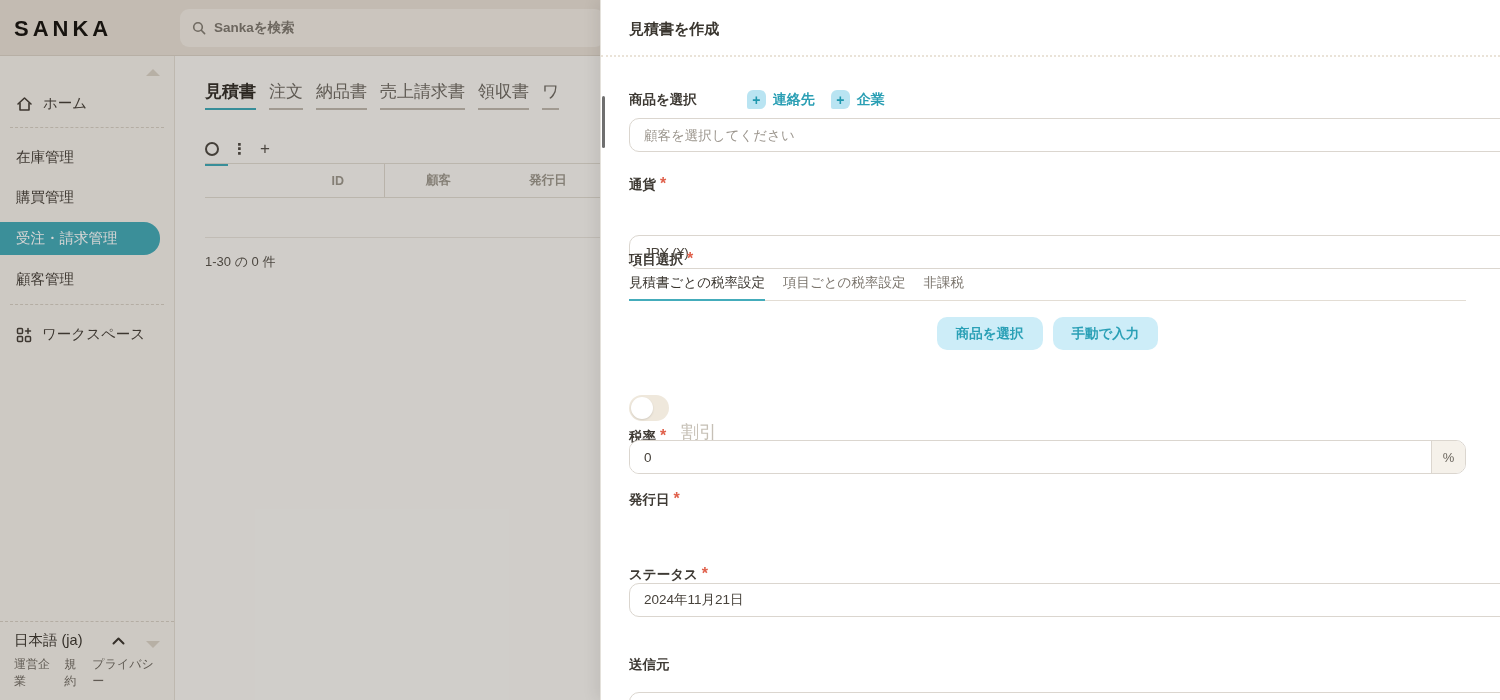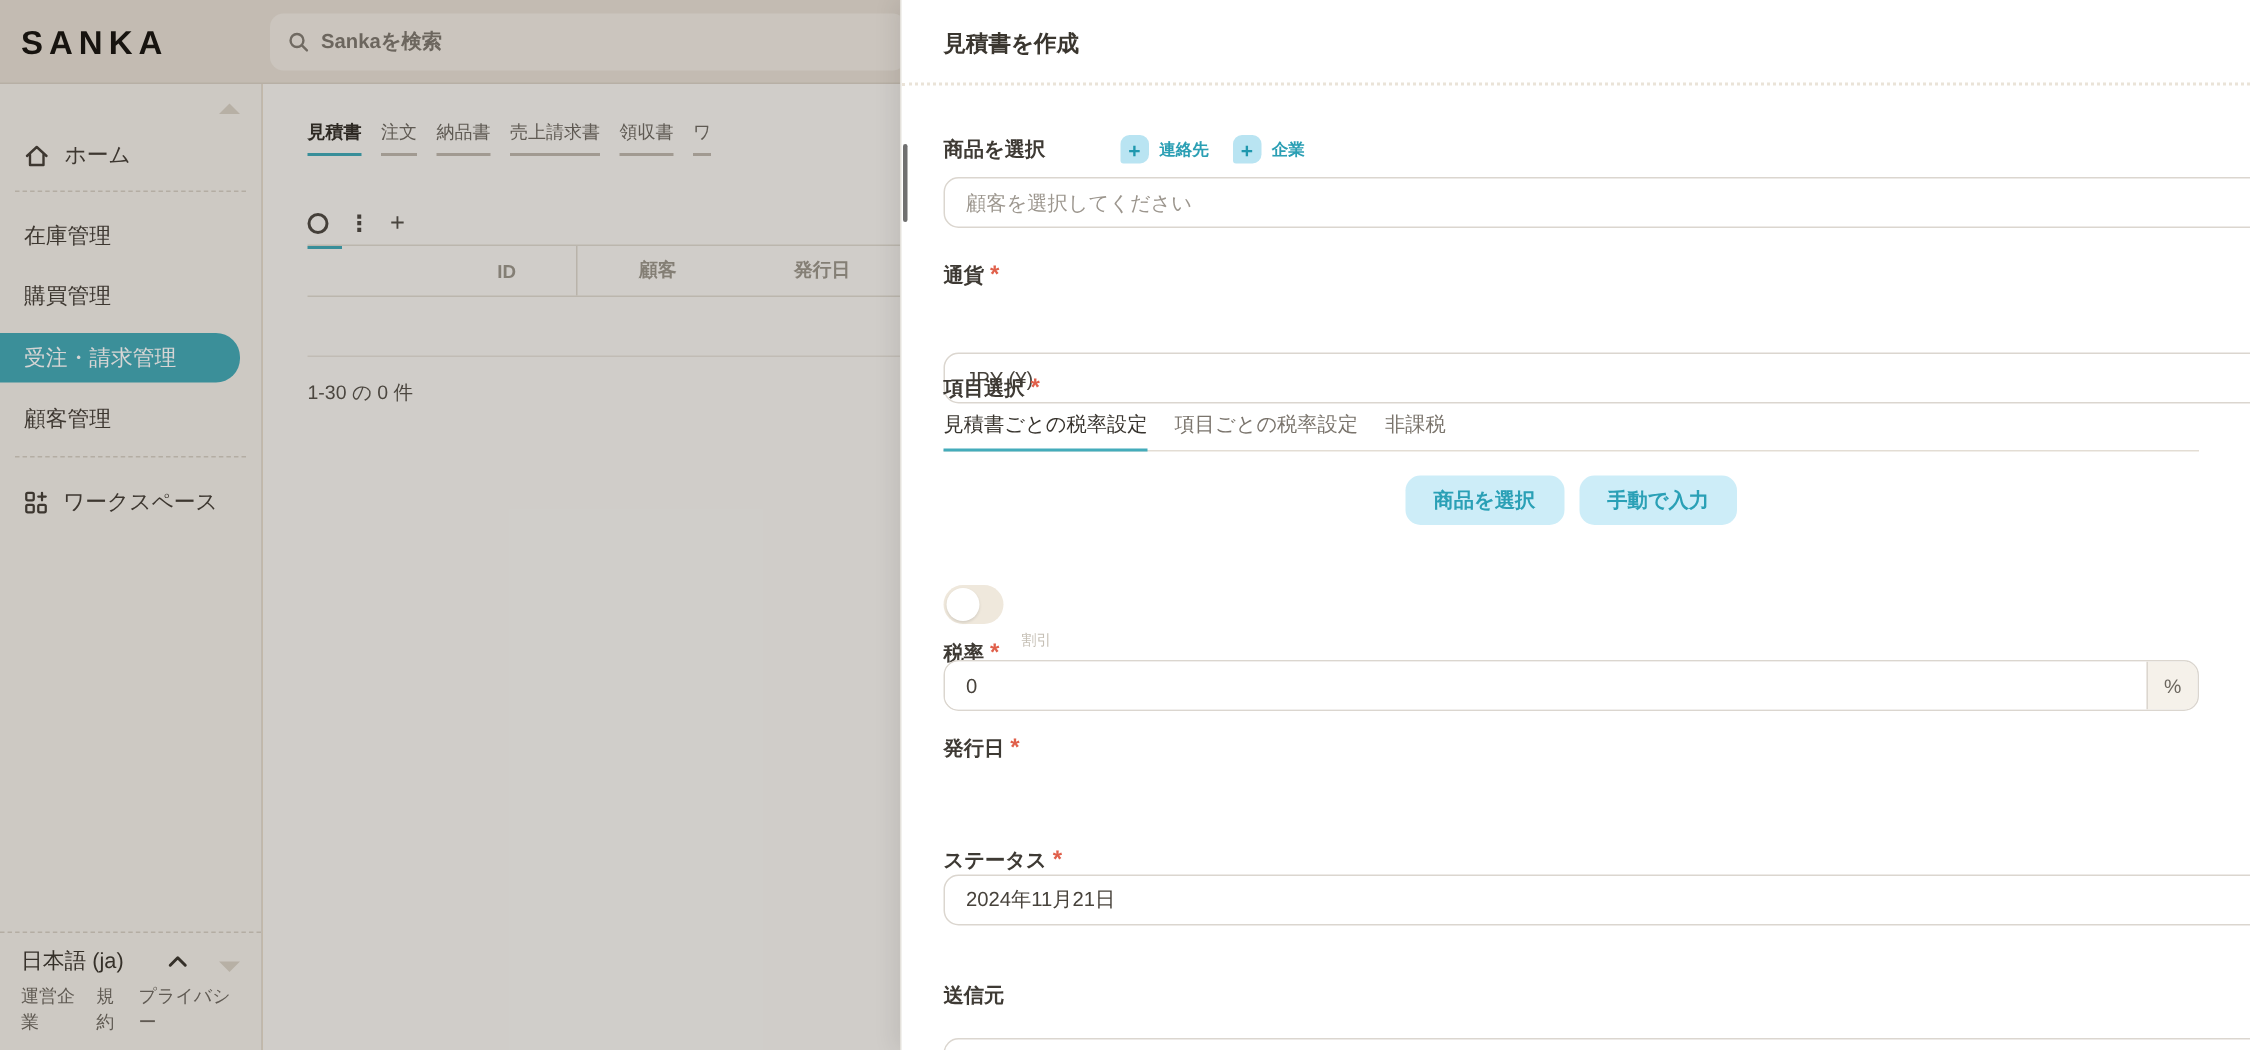--- a/index.html
+++ b/index.html
@@ -23,21 +23,21 @@
   .nav-sep { border-top:1px dashed #D6CFC4; margin:8px 10px 14px 10px; }
   .nav-item { padding:6px 16px; font-size:14.5px; color:#453F38; margin-bottom:9px; }
   .nav-item.active { background:#43AAB8; color:#FFFFFF; border-radius:0 16px 16px 0; width:160px; padding:7px 16px; }
   .side-footer { position:absolute; left:0; bottom:0; width:100%; border-top:1px dashed #D6CFC4; padding:9px 14px 10px 14px; }
   .lang-row { display:flex; align-items:center; gap:30px; font-size:14.5px; color:#3B362F; }
   .legal-row { margin-top:6px; font-size:12px; color:#6F6A62; display:flex; gap:6px; }
 
   
   .content { position:absolute; left:175px; top:56px; right:0; bottom:0; background:#F8F6F2; }
   .doc-tabs { position:absolute; left:30px; top:24px; display:flex; gap:13px; white-space:nowrap; }
-  .doc-tab { font-size:12px; color:#6E6962; font-weight:500; padding-bottom:5px; border-bottom:2px solid #BFB8AE; }
+  .doc-tab { font-size:17px; color:#6E6962; font-weight:500; padding-bottom:5px; border-bottom:2px solid #BFB8AE; }
   .doc-tab.active { color:#322E28; font-weight:700; border-bottom:2px solid #3FA9B8; }
   .view-row { position:absolute; left:30px; top:83px; display:flex; align-items:center; gap:13px; height:20px; }
   .circle-view { width:14px; height:14px; border:2.5px solid #4E4943; border-radius:50%; }
   .circle-underline { position:absolute; left:0; top:22px; width:23px; height:2px; background:#3FA9B8; }
   .kebab { font-size:15px; color:#4E4943; font-weight:700; }
   .plus-glyph { font-size:17px; color:#55504A; }
   .tablewrap { position:absolute; left:30px; top:107px; width:800px; }
   .thead { display:flex; border-top:1px solid #DFD9D0; border-bottom:1px solid #DFD9D0; height:35px; align-items:center; font-size:12.5px; color:#9C968C; font-weight:600; }
   .th1 { width:180px; text-align:right; padding-right:40px; border-right:1px solid #DCD6CC; height:100%; line-height:35px; }
   .th2 { width:107px; text-align:center; }
@@ -57,34 +57,34 @@
   .row { position:absolute; left:28px; right:34px; }
   .f-label { font-size:13.5px; font-weight:700; color:#3E3A34; }
   .req { color:#E0604B; margin-left:4px; font-weight:700; }
   .sel, .inp { position:relative; height:34px; border:1px solid #DBD6CF; border-radius:10px; background:#fff; display:flex; align-items:center; }
   .sel input, .inp input { border:none; outline:none; background:transparent; width:100%; height:100%; padding:0 14px; font-size:13.5px; color:#47423B; font-family:inherit; }
   .inp input::placeholder, .sel input::placeholder { color:#9C968E; }
 
   .cust-row { display:flex; align-items:center; gap:16px; }
   .chip-btn { display:flex; align-items:center; gap:7px; }
   .chip-sq { width:19px; height:19px; background:#B9E4F2; border-radius:6px 6px 6px 2px; color:#1F98AE; font-size:14px; font-weight:700; display:flex; align-items:center; justify-content:center; line-height:1; }
-  .chip-label { font-size:11px; color:#2B9FB4; font-weight:600; }
+  .chip-label { font-size:14px; color:#2B9FB4; font-weight:600; }
   .cust-gap { width:18px; }
 
   .tax-tabs { display:flex; gap:18px; border-bottom:1px solid #E3DDD4; }
   .tax-tab { font-size:13.5px; color:#7A746C; padding-bottom:7px; }
   .tax-tab.active { color:#37332D; font-weight:400; border-bottom:2px solid #44ACBB; margin-bottom:-1px; }
 
   .btn-row { display:flex; justify-content:center; gap:10px; }
   .blue-btn { background:#CDEDF8; color:#2AA0B6; font-size:13.5px; font-weight:600; border:none; border-radius:10px; padding:0 19px; height:33px; font-family:inherit; }
 
   .toggle-row { display:flex; align-items:center; gap:12px; }
   .toggle { width:40px; height:26px; background:#EFE8DC; border-radius:13px; position:relative; }
   .toggle-knob { position:absolute; left:2px; top:2px; width:22px; height:22px; border-radius:50%; background:#FFFFFF; box-shadow:0 1px 2px rgba(0,0,0,0.12); }
-  .toggle-label { font-size:10px; color:#C6C0B6;margin-top:48px; }
+  .toggle-label { font-size:18px; color:#C6C0B6;margin-top:48px; }
 
   .tax-group { display:flex; height:34px; border:1px solid #DBD6CF; border-radius:10px; overflow:hidden; background:#fff; }
   .tax-group input { flex:1; border:none; outline:none; padding:0 14px; font-size:13.5px; color:#47423B; font-family:inherit; min-width:0; }
   .tax-suffix { width:34px; border-left:1px solid #DBD6CF; background:#F5F1EA; display:flex; align-items:center; justify-content:center; font-size:13px; color:#6B665E; }
 </style>
 </head>
 <body>
 
 <div class="frame">
 

